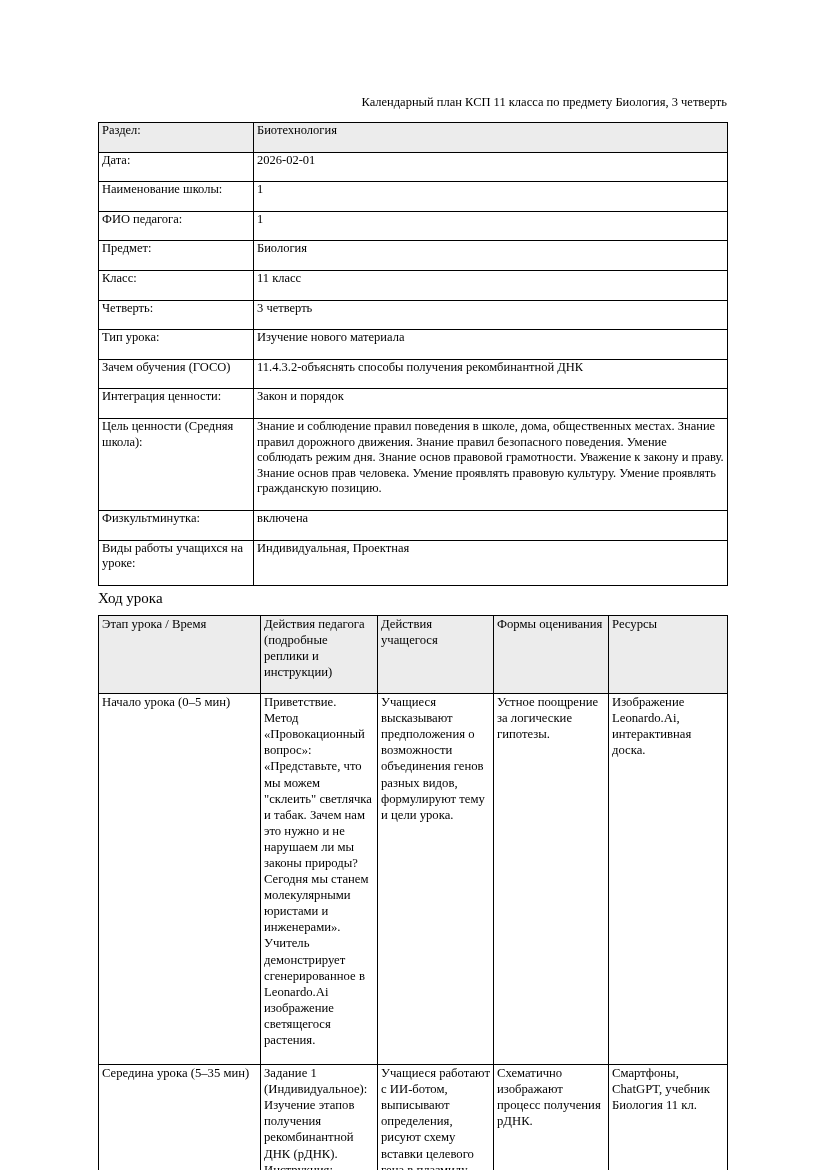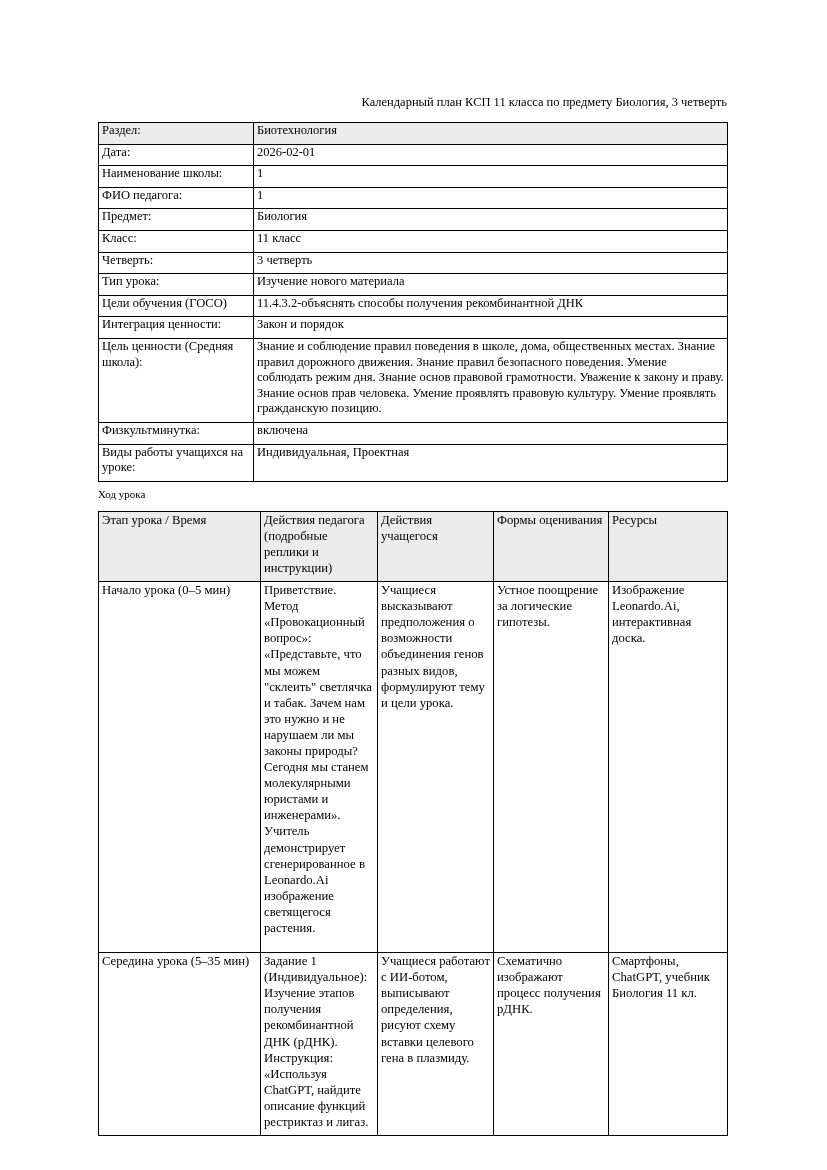--- a/index.html
+++ b/index.html
@@ -28,28 +28,28 @@
     width: 629px;
     table-layout: fixed;
   }
   td, th {
     border: 1px solid #000000;
     vertical-align: top;
     text-align: left;
     font-weight: normal;
     font-size: 12.5px;
     line-height: 15.6px;
-    padding: 0 3px 5px 3px;
+    padding: 0 3px 13px 3px;
     overflow: hidden;
   }
   tr.shaded td, tr.shaded th { background: #ececec; }
   .info-table col.c-label { width: 155px; }
   .info-table col.c-value { width: 474px; }
   .section-heading {
-    font-size: 11px;
+    font-size: 15px;
     line-height: 15px;
     margin-top: 5px;
     margin-bottom: 9px;
   }
   .lesson-table td, .lesson-table th {
     font-size: 12.7px;
     line-height: 16.1px;
   }
   .lesson-table col.c1 { width: 162px; }
   .lesson-table col.c2 { width: 117px; }
@@ -99,21 +99,21 @@
       </tr>
       <tr>
         <td>Четверть:</td>
         <td>3 четверть</td>
       </tr>
       <tr>
         <td>Тип урока:</td>
         <td>Изучение нового материала</td>
       </tr>
       <tr>
-        <td>Цели обучения (ГОСО)</td>
+        <td>Зачем обучения (ГОСО)</td>
         <td>11.4.3.2-объяснять способы получения рекомбинантной ДНК</td>
       </tr>
       <tr>
         <td>Интеграция ценности:</td>
         <td>Закон и порядок</td>
       </tr>
       <tr>
         <td>Цель ценности (Средняя школа):</td>
         <td>Знание и соблюдение правил поведения в школе, дома, общественных местах. Знание правил дорожного движения. Знание правил безопасного поведения. Умение соблюдать режим дня. Знание основ правовой грамотности. Уважение к закону и праву. Знание основ прав человека. Умение проявлять правовую культуру. Умение проявлять гражданскую позицию.</td>
       </tr>

